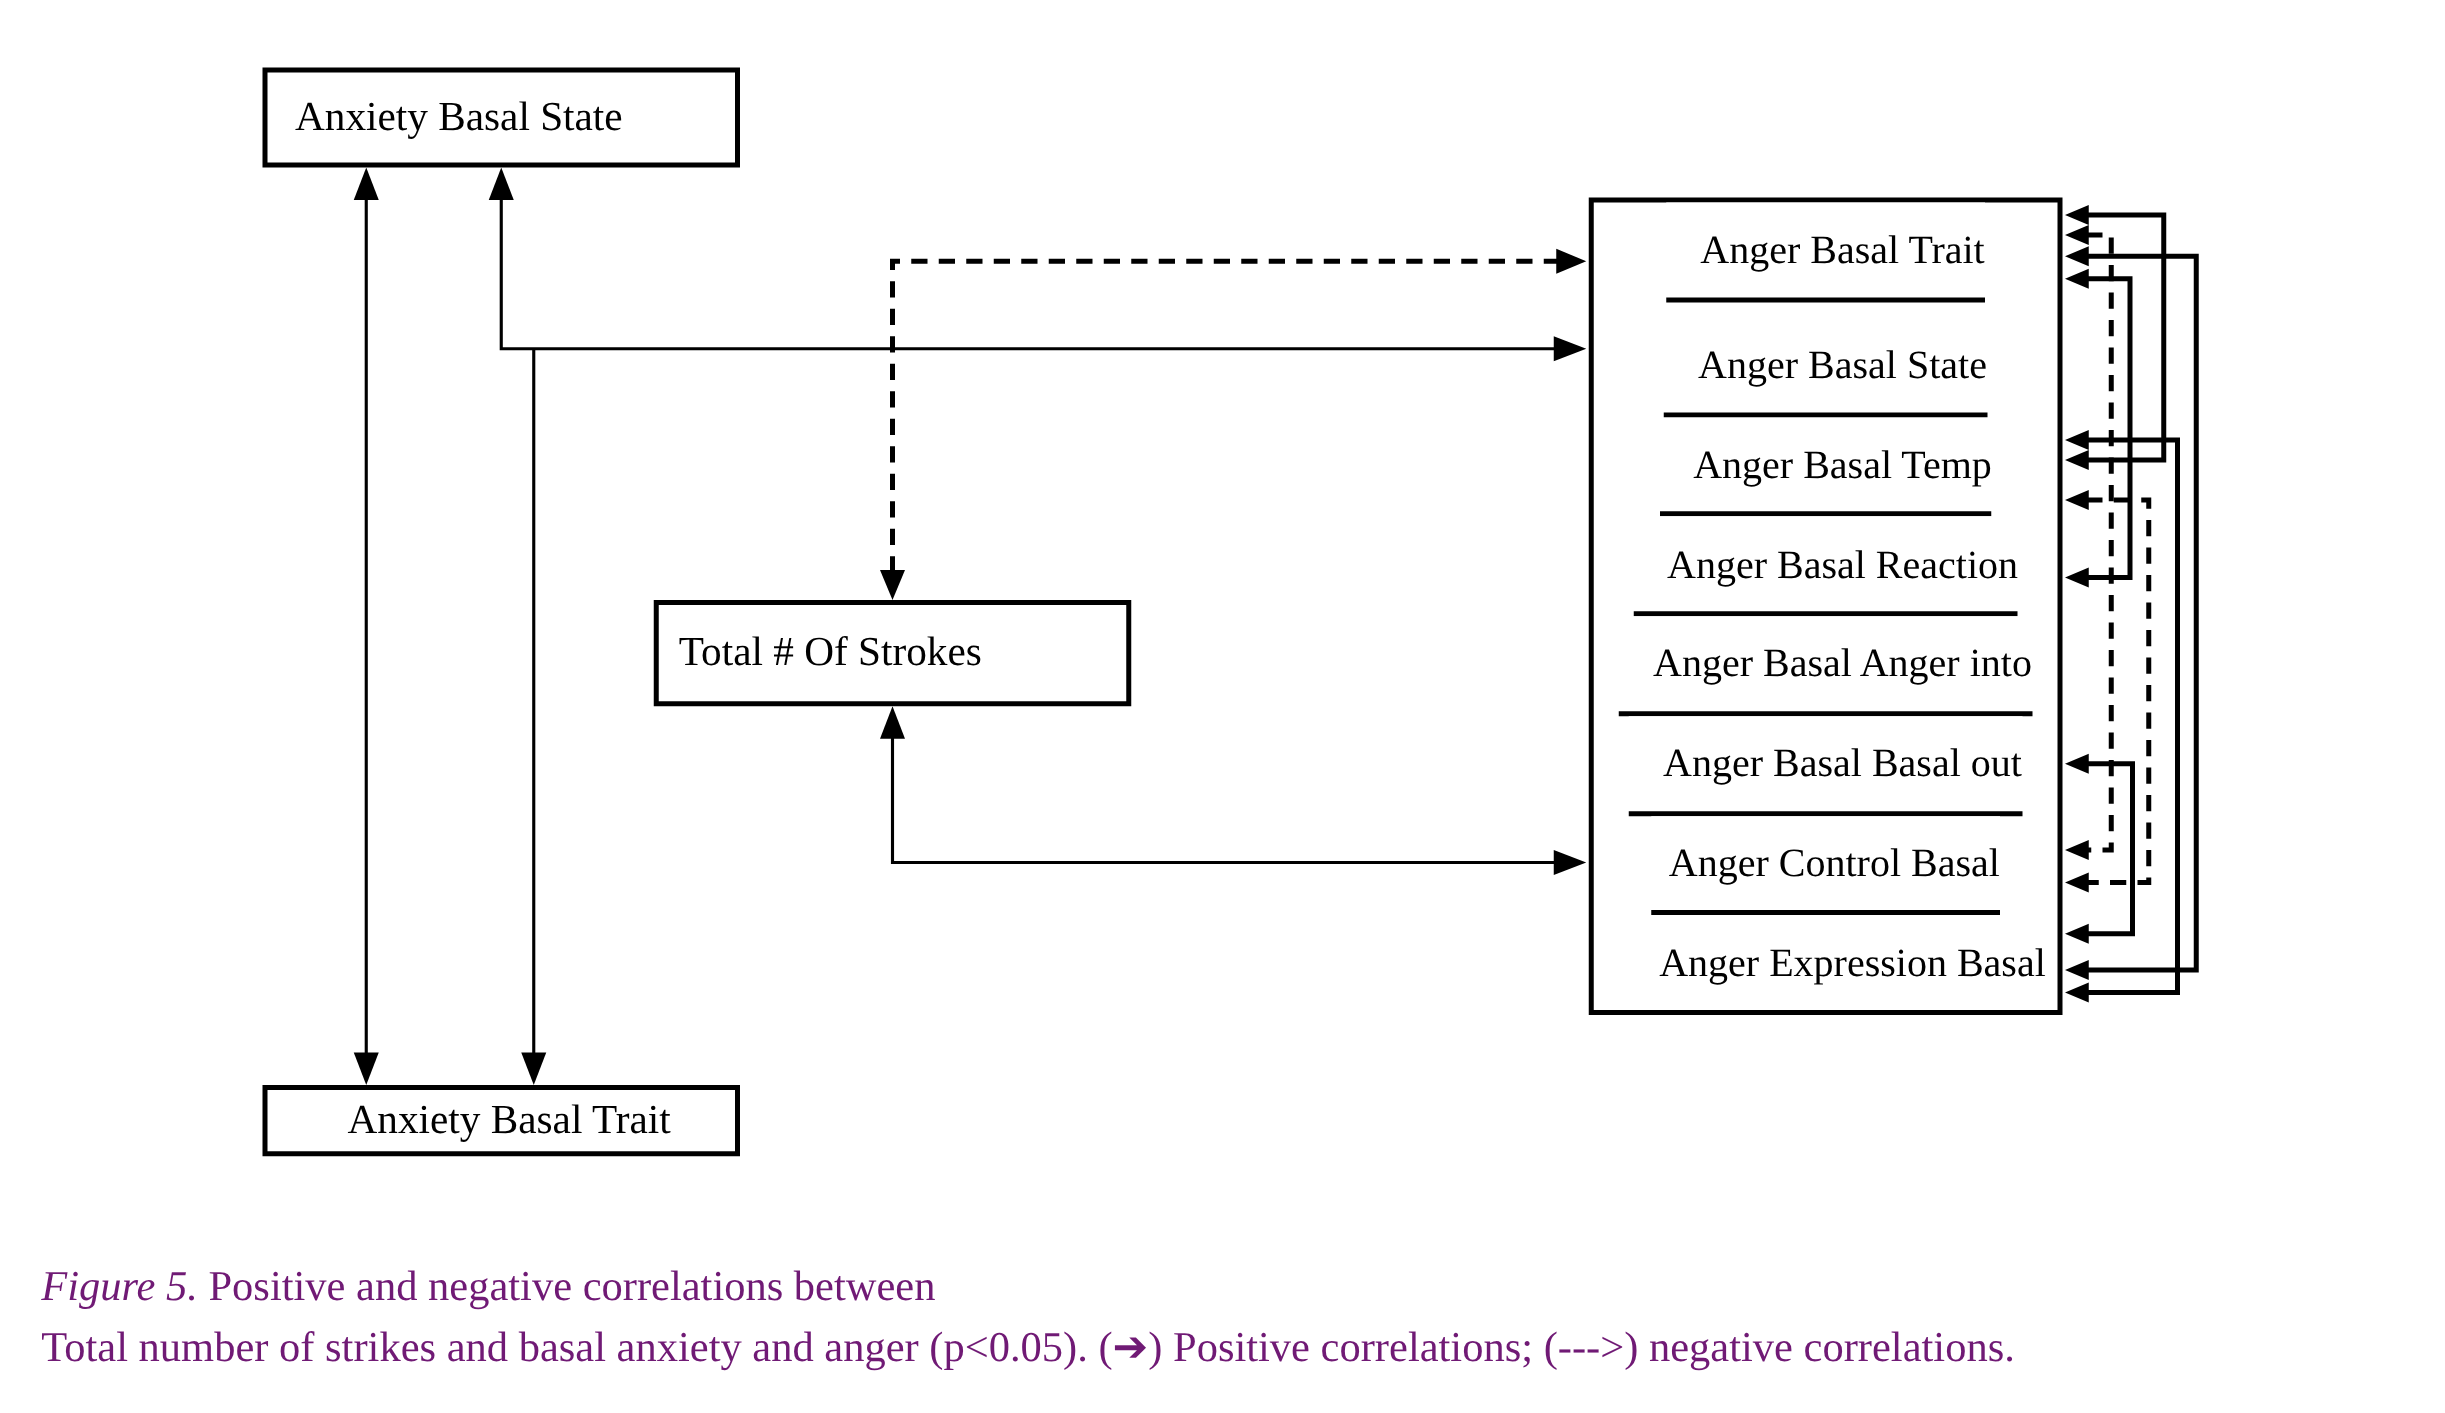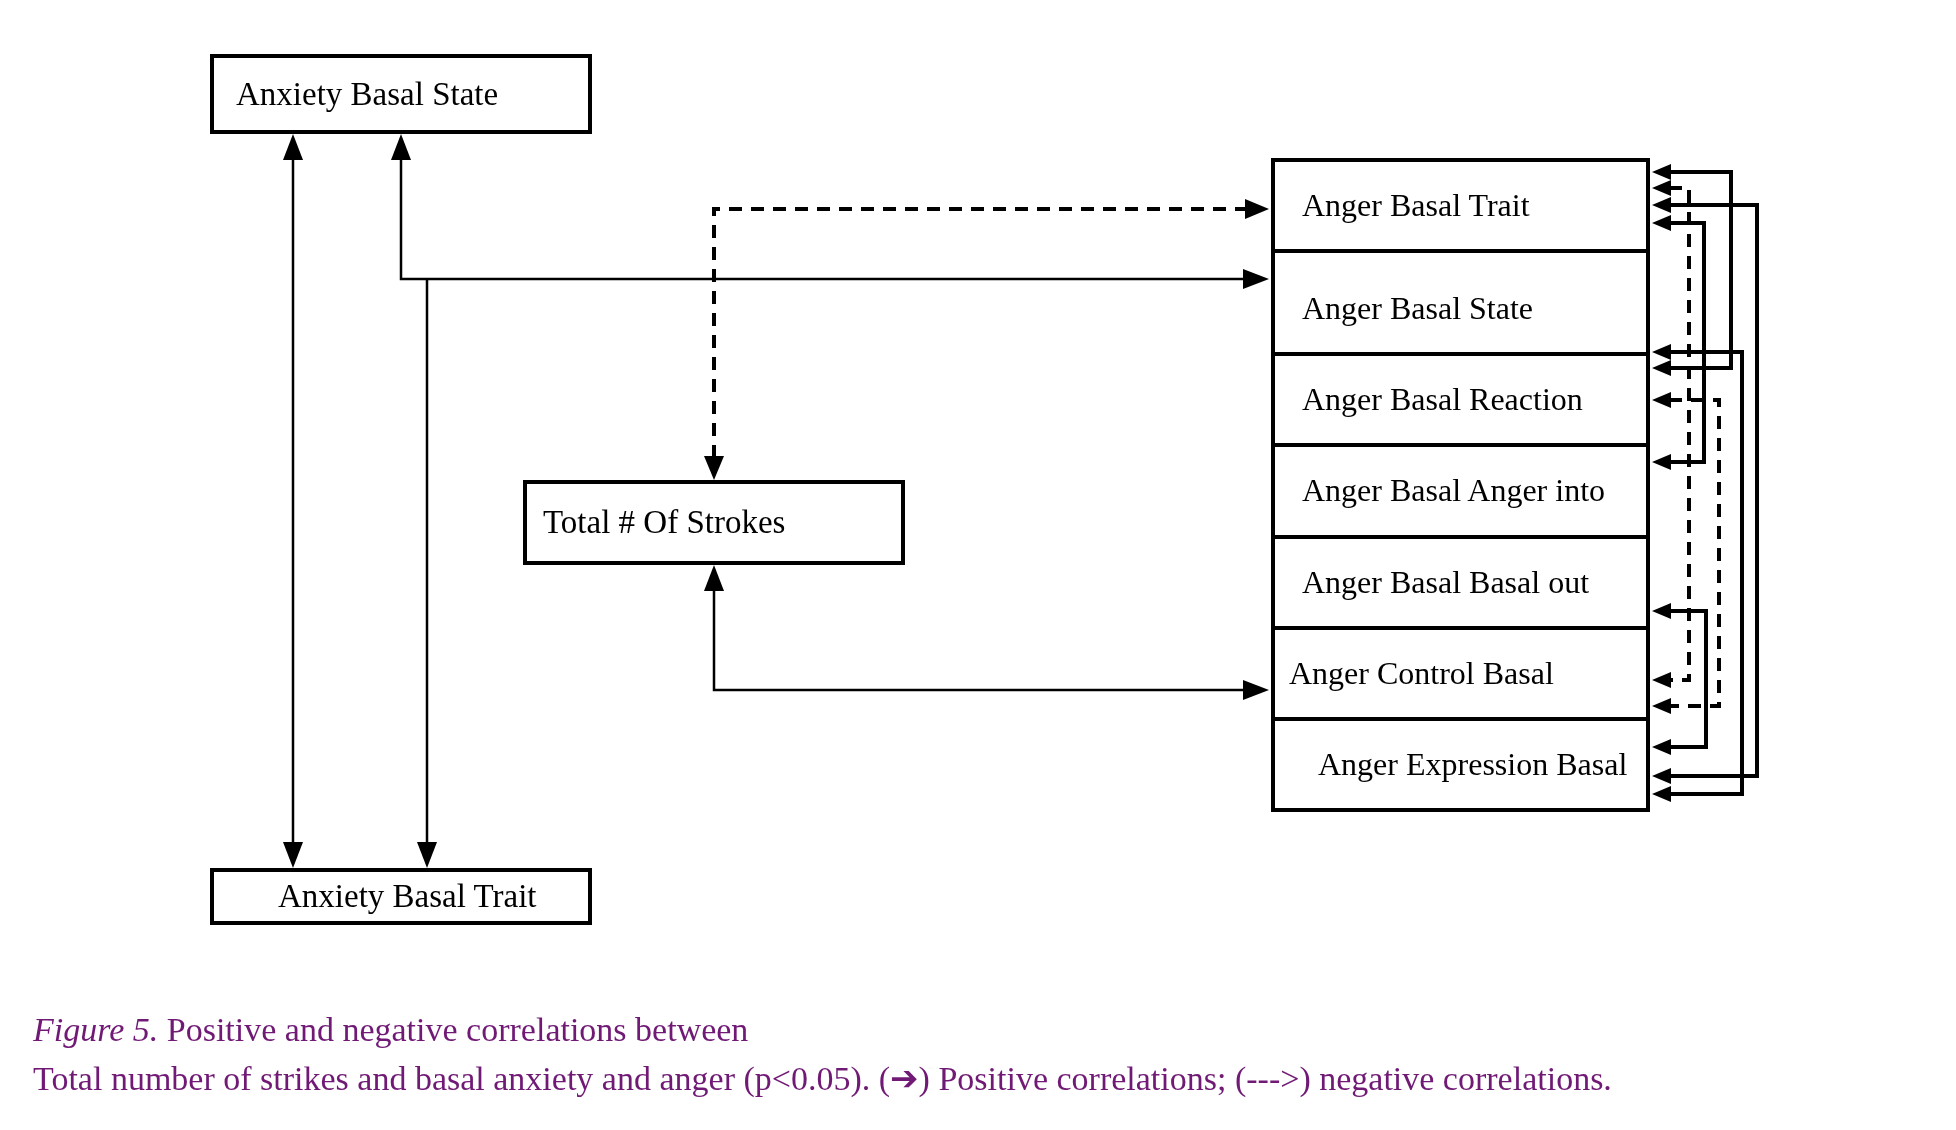--- a/index.html
+++ b/index.html
@@ -2,21 +2,21 @@
 <html><head>
 <meta charset="utf-8">
 <style>
   html,body{margin:0;padding:0;background:#ffffff;}
   #page{position:relative;width:1956px;height:1130px;background:#ffffff;overflow:hidden;
         font-family:"Liberation Serif","DejaVu Serif",serif;color:#000;}
   #edge-layer{position:absolute;left:0;top:0;width:1956px;height:1130px;}
   .node{position:absolute;box-sizing:border-box;border:4px solid #000;background:#fff;
         display:flex;align-items:center;font-size:33px;white-space:nowrap;}
   .stack{position:absolute;box-sizing:border-box;border:4px solid #000;background:#fff;
-         display:flex;flex-direction:column;}
+         display:flex;flex-direction:column;align-items:center;}
   .stack-row{flex:1 1 0;box-sizing:border-box;border-bottom:4px solid #000;
              display:flex;align-items:center;font-size:32px;white-space:nowrap;background:#fff;}
   .stack-row:last-child{border-bottom:none;margin-left:16px;}
   .caption{position:absolute;left:33px;top:1006px;font-size:34px;line-height:48px;color:#701a75;}
   .caption .ital{font-style:italic;}
   .caption .arrow-glyph{font-family:"DejaVu Sans",sans-serif;font-weight:bold;}
 </style>
 </head>
 <body>
 
@@ -69,20 +69,23 @@
       <div class="node" style="left: 523px; top: 480px; width: 382px; height: 85px; padding-left: 16px;">
         <span>Total # Of Strokes</span>
       </div>
       <div class="stack" style="left: 1271px; top: 158px; width: 379px; height: 654px;">
         <div class="stack-row" style="padding-left: 27px;">
           <span>Anger Basal Trait</span>
         </div>
         <div class="stack-row" style="padding-left: 27px; margin-top: 12px;">
           <span>Anger Basal State</span>
         </div>
+        <div class="stack-row" style="padding-left: 27px;">
+          <span>Anger Basal Temp</span>
+        </div>
         <div class="stack-row" style="padding-left: 27px; font-family: Liberation Serif, serif;">
           <span>Anger Basal Reaction</span>
         </div>
         <div class="stack-row" style="padding-left: 27px;">
           <span>Anger Basal Anger into</span>
         </div>
         <div class="stack-row" style="padding-left: 27px;">
           <span>Anger Basal Basal out</span>
         </div>
         <div class="stack-row" style="padding-left: 14px;">

